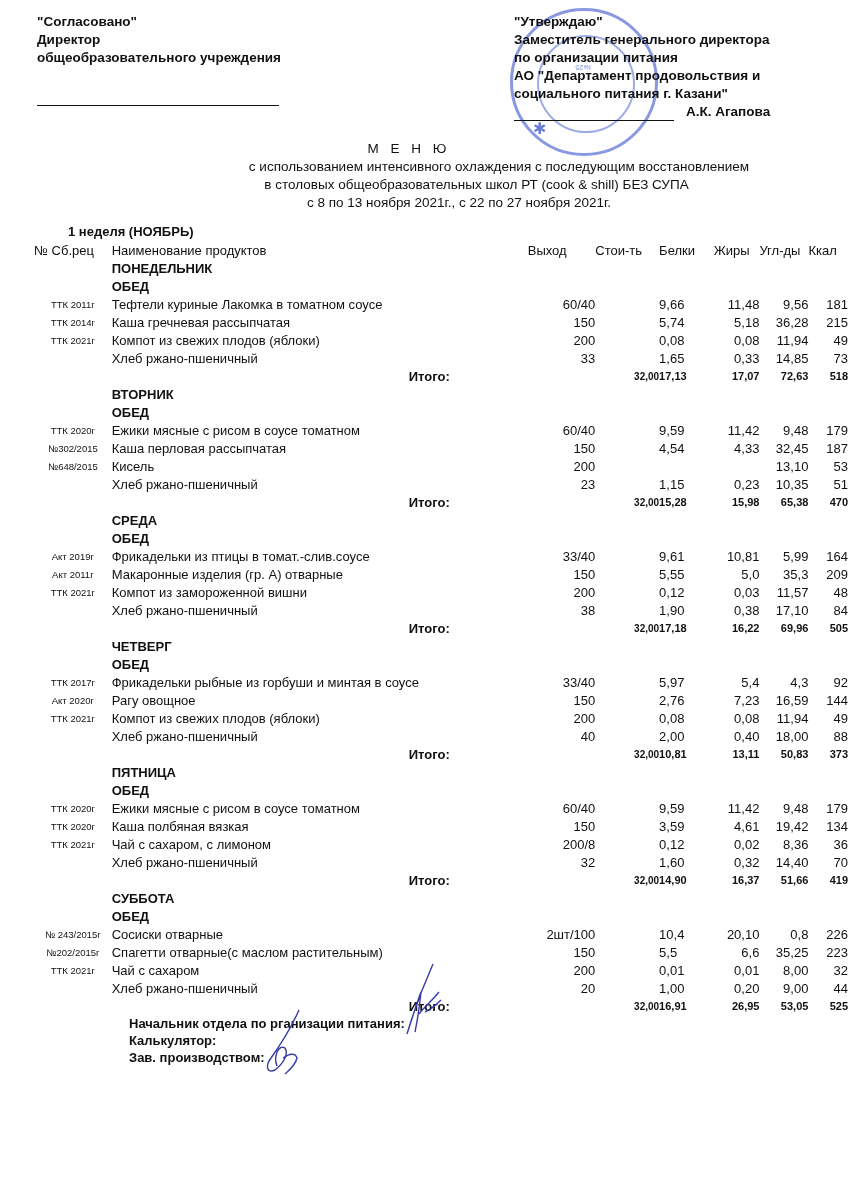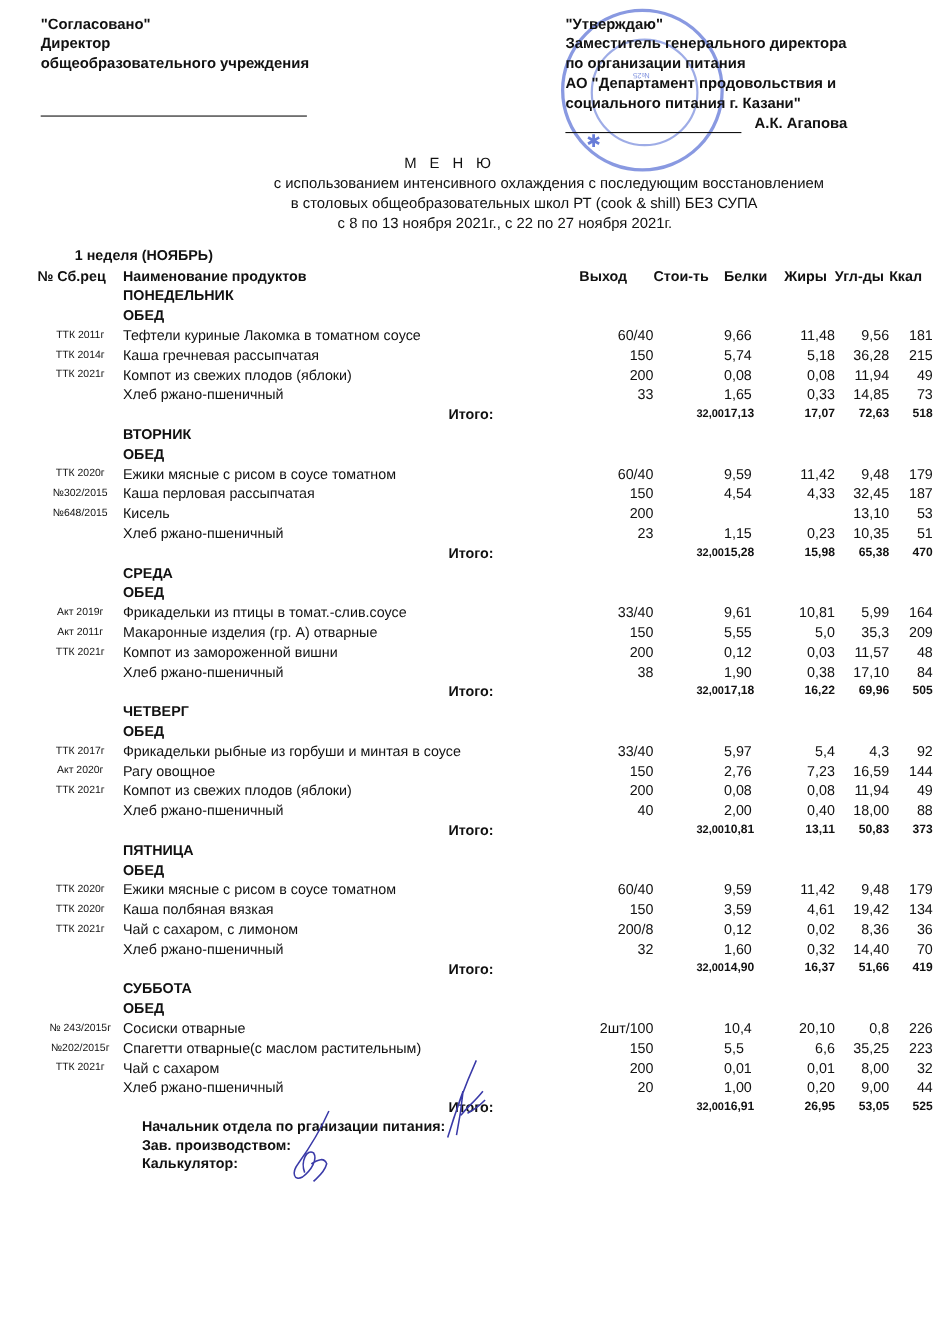--- a/index.html
+++ b/index.html
@@ -19,21 +19,21 @@
   .stamp .txt { position: absolute; left: 40px; top: 52px; width: 60px; font-size: 7px; color: rgba(40,70,200,0.6);
                 text-align: center; line-height: 9px; transform: rotate(180deg); }
   .title { left: 0; width: 848px; top: 140px; text-align: center; font-size: 13.5px; font-weight: normal; line-height: 18px; }
   .title .t1 { letter-spacing: 4px; margin-left: -30px; }
   .title .t2 { margin-left: 150px; }
   .title .t3 { margin-left: 105px; }
   .title .t4 { margin-left: 70px; }
   .week { left: 68px; top: 224px; font-size: 13px; font-weight: bold; }
   table.menu { position: absolute; left: 34px; top: 241px; border-collapse: collapse; font-size: 13px; }
   table.menu td, table.menu th { padding: 0; height: 18px; white-space: nowrap; vertical-align: middle; }
-  table.menu th { font-weight: bold; text-align: left; }
+  table.menu th { font-weight: normal; text-align: left; }
   .c-code { width: 80px; text-align: center; font-size: 9.5px; }
   .c-name { width: 352px; padding-left: 0; }
   .c-out { width: 70px; text-align: right; }
   .c-cost { width: 66px; text-align: right; }
   .c-p { width: 57px; text-align: left; }
   .c-f { width: 47px; text-align: right; }
   .c-c { width: 50px; text-align: right; }
   .c-k { width: 41px; text-align: right; }
   th.c-out, th.c-cost, th.c-p, th.c-f, th.c-c, th.c-k { text-align: right; }
   .day td.c-name, .meal td.c-name { font-weight: bold; }
@@ -512,22 +512,22 @@
         <td class="c-p">16,91</td>
         <td class="c-f">26,95</td>
         <td class="c-c">53,05</td>
         <td class="c-k">525</td>
       </tr>
     </tbody>
 </table>
 
 <div class="abs footer">
   <div>Начальник отдела по рганизации питания:</div>
+  <div>Калькулятор:</div>
   <div>Зав. производством:</div>
-  <div>Калькулятор:</div>
 </div>
 
 <svg class="abs sig" style="left:395px;top:962px;" width="50" height="80">
   <path d="M38 2 C30 20, 20 45, 12 72 C16 60, 22 40, 26 30 C24 50, 22 60, 20 70 M24 52 C30 44, 36 40, 44 30 M30 50 C34 48, 40 44, 46 38" stroke="#3a3aa8" stroke-width="1.4" fill="none"></path>
 </svg>
 <svg class="abs sig" style="left:255px;top:1008px;" width="60" height="70">
   <path d="M44 2 C36 20, 26 36, 16 50 C10 58, 12 66, 20 62 C28 56, 34 46, 30 40 C24 36, 18 48, 22 58 M28 50 C34 46, 40 44, 42 50 C40 58, 34 62, 30 66" stroke="#3a3aa8" stroke-width="1.4" fill="none"></path>
 </svg>
 
 </body></html>

